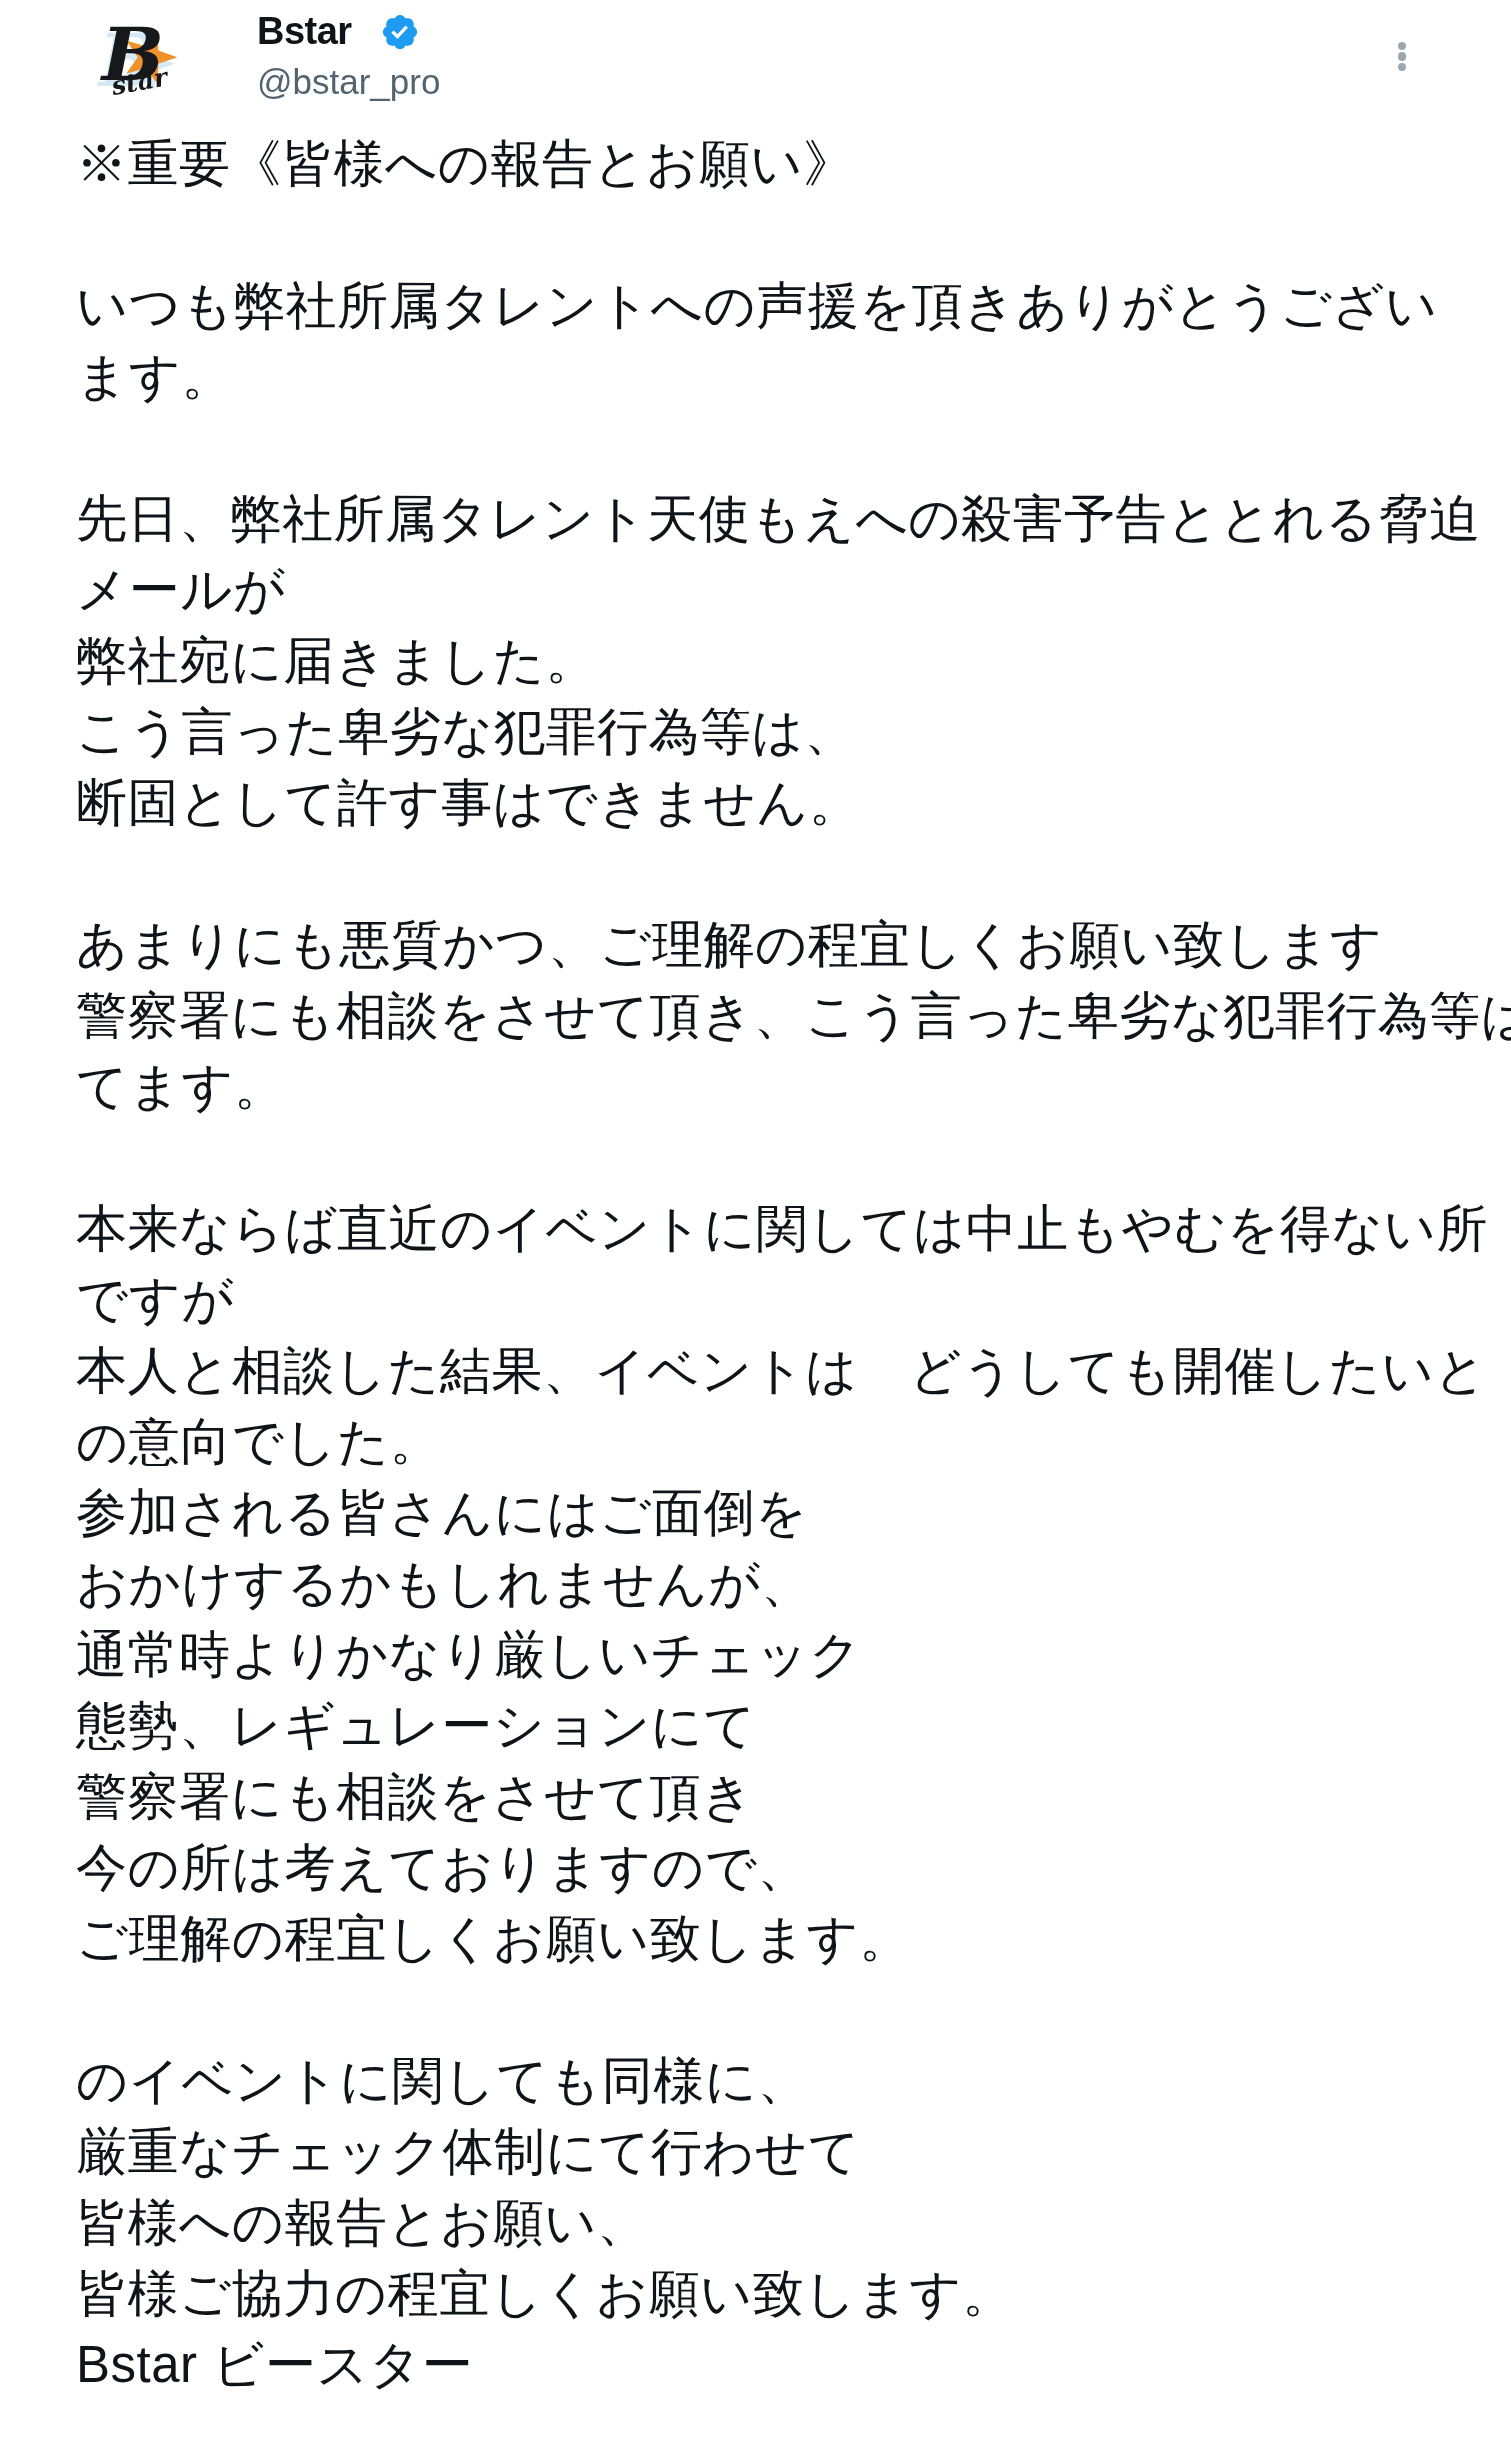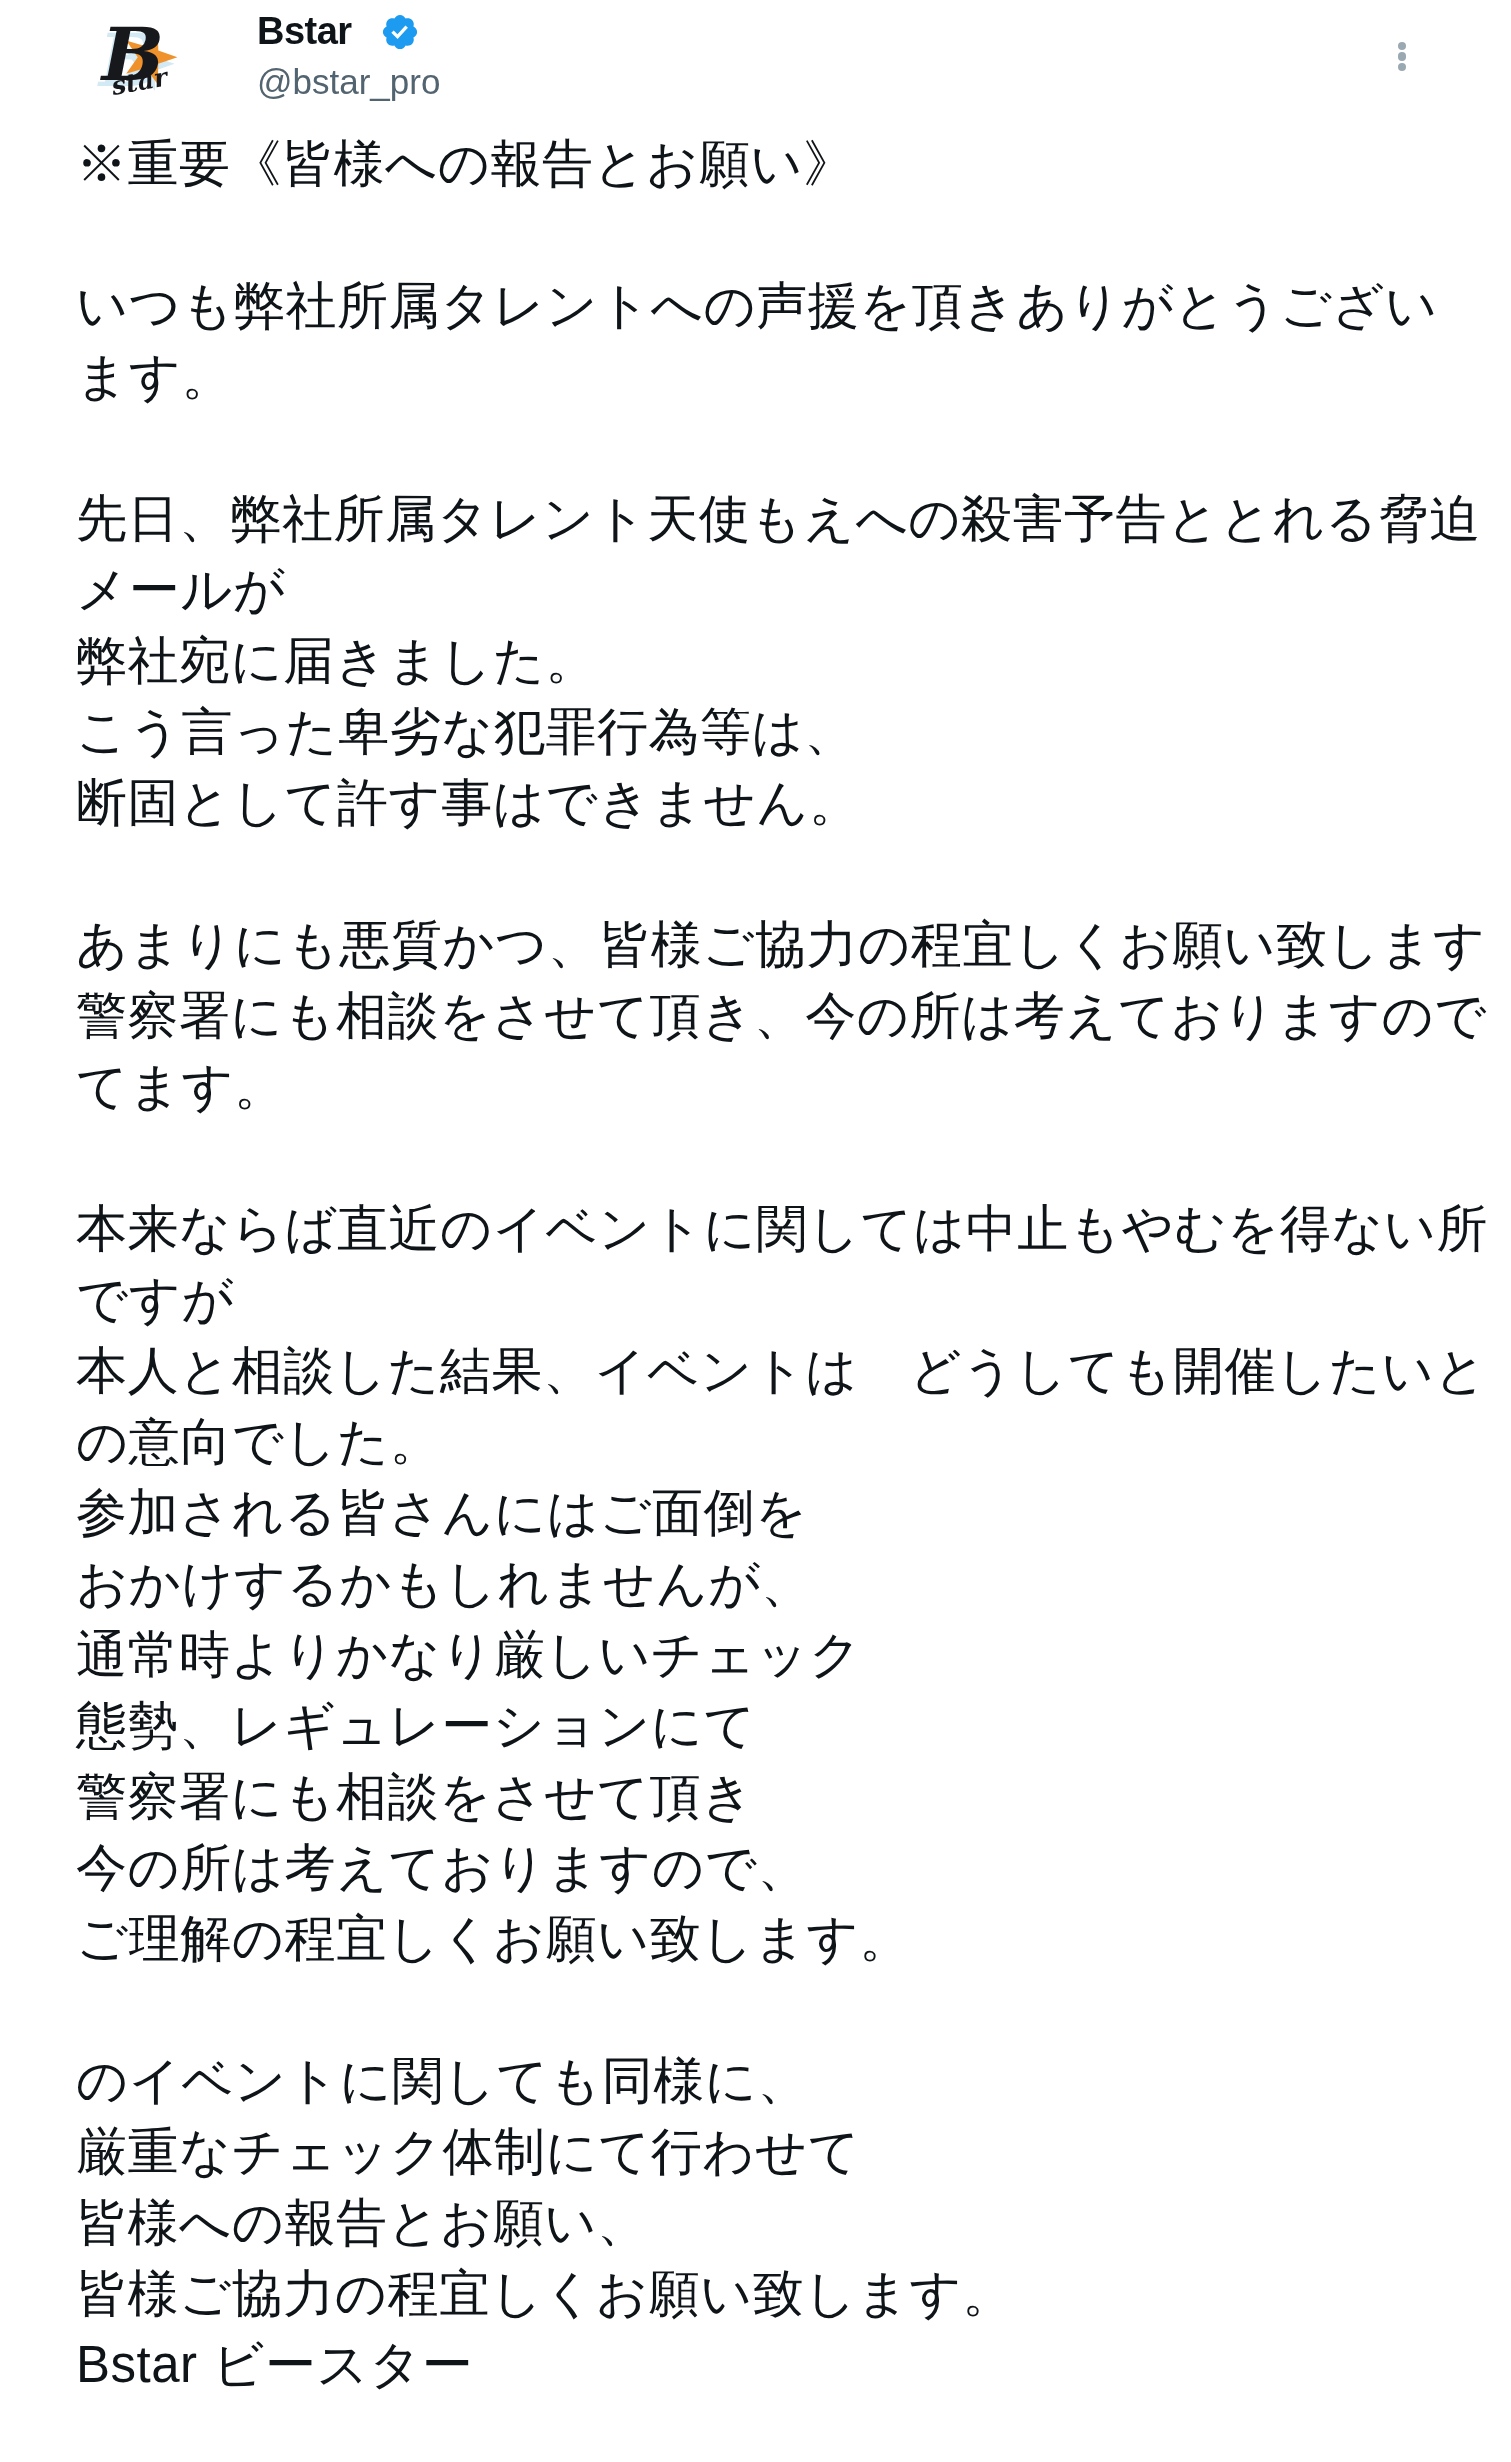--- a/index.html
+++ b/index.html
@@ -114,22 +114,22 @@
       <div class="tweet-line">&nbsp;</div>
       <div class="tweet-line">いつも弊社所属タレントへの声援を頂きありがとうござい</div>
       <div class="tweet-line">ます。</div>
       <div class="tweet-line">&nbsp;</div>
       <div class="tweet-line">先日、弊社所属タレント天使もえへの殺害予告ととれる脅迫</div>
       <div class="tweet-line">メールが</div>
       <div class="tweet-line">弊社宛に届きました。</div>
       <div class="tweet-line">こう言った卑劣な犯罪行為等は、</div>
       <div class="tweet-line">断固として許す事はできません。</div>
       <div class="tweet-line">&nbsp;</div>
-      <div class="tweet-line">あまりにも悪質かつ、皆様ご協力の程宜しくお願い致します</div>
-      <div class="tweet-line">警察署にも相談をさせて頂き、今の所は考えておりますので</div>
+      <div class="tweet-line">あまりにも悪質かつ、ご理解の程宜しくお願い致します</div>
+      <div class="tweet-line">警察署にも相談をさせて頂き、こう言った卑劣な犯罪行為等は</div>
       <div class="tweet-line">てます。</div>
       <div class="tweet-line">&nbsp;</div>
       <div class="tweet-line">本来ならば直近のイベントに関しては中止もやむを得ない所</div>
       <div class="tweet-line">ですが</div>
       <div class="tweet-line">本人と相談した結果、イベントは　どうしても開催したいと</div>
       <div class="tweet-line">の意向でした。</div>
       <div class="tweet-line">参加される皆さんにはご面倒を</div>
       <div class="tweet-line">おかけするかもしれませんが、</div>
       <div class="tweet-line">通常時よりかなり厳しいチェック</div>
       <div class="tweet-line">態勢、レギュレーションにて</div>

